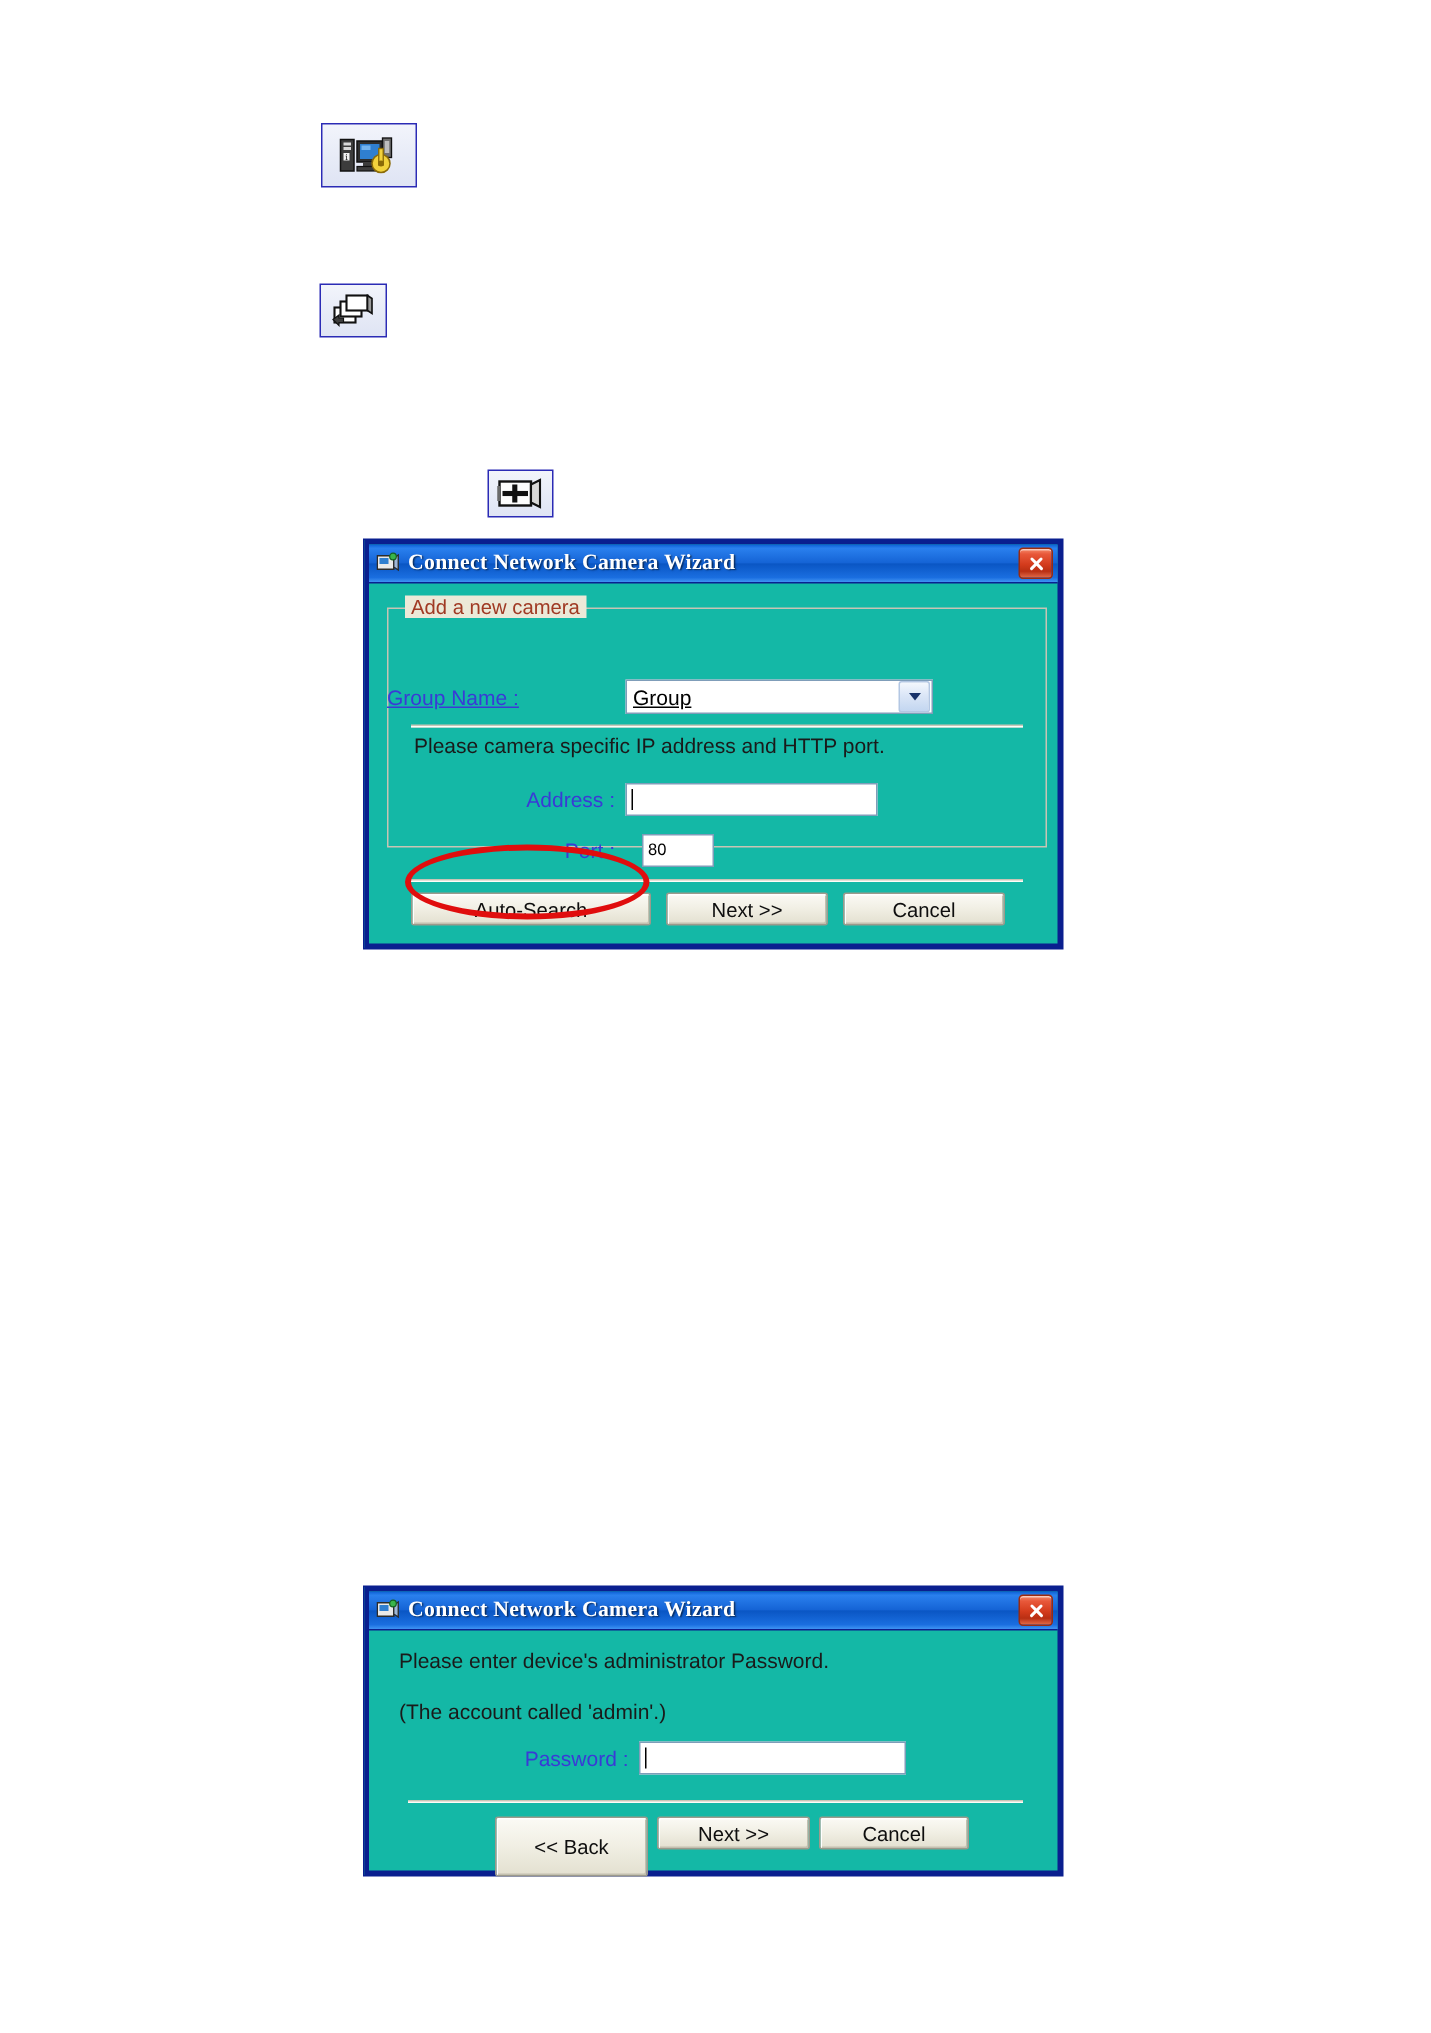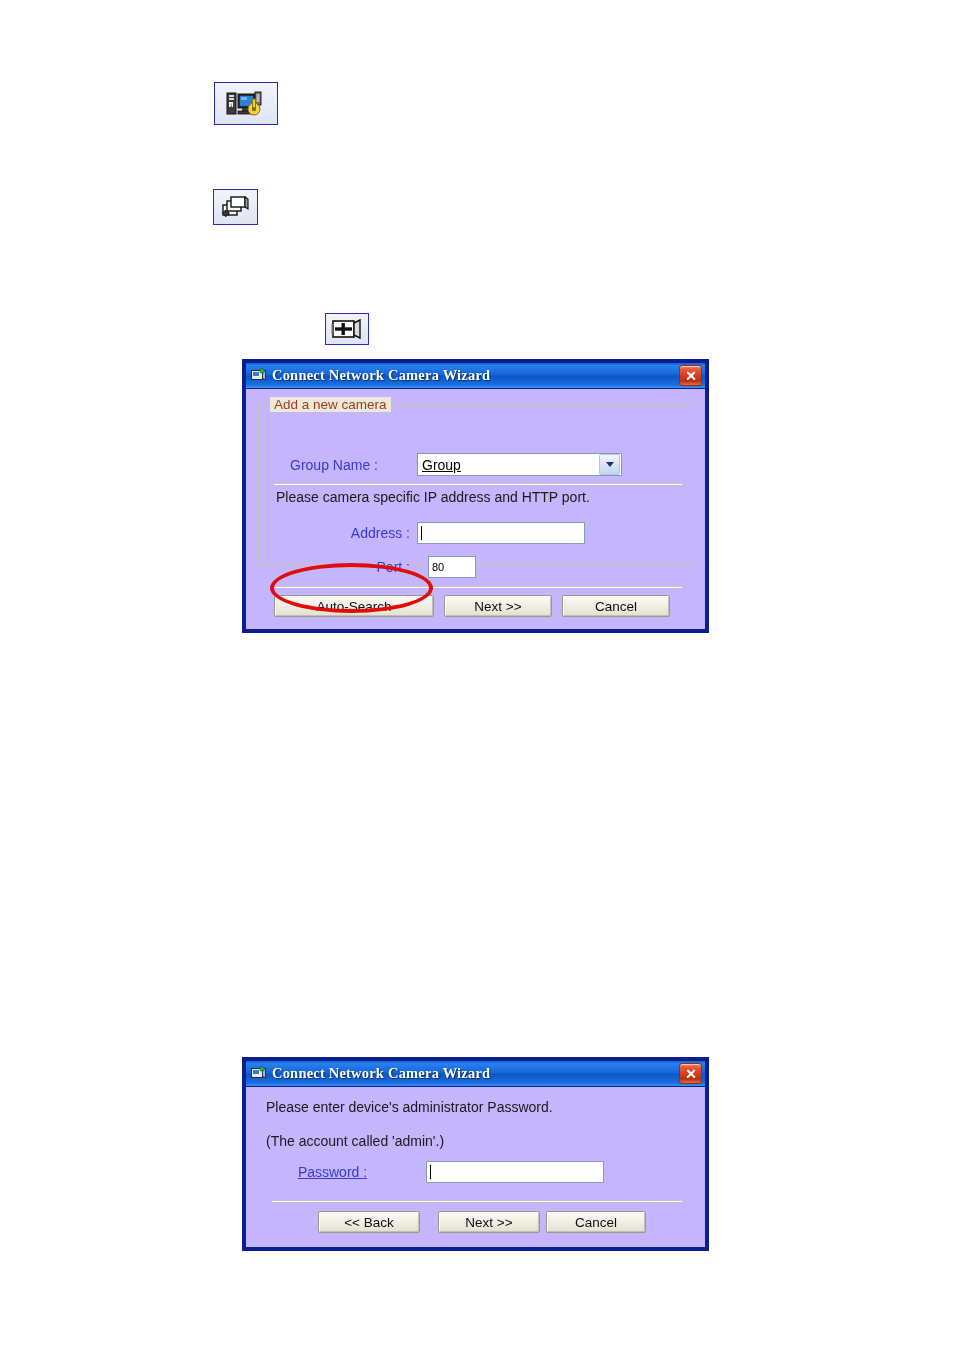--- a/index.html
+++ b/index.html
@@ -16,21 +16,21 @@
     background:linear-gradient(180deg,#f2f4fb 0%,#e7ebf7 55%,#dfe4f4 100%);
     box-sizing:border-box;
     display:flex;align-items:center;justify-content:center;
   }
   .icon-chip svg{display:block;}
 
   
   .dialog{
     position:absolute;
     border:3px solid #0a1f8f;
-    background:#c4b5fd;
+    background:#14b8a6;
     box-sizing:border-box;
     box-shadow:0 0 0 1px #0a1f8f;
   }
   .titlebar{
     height:25px;
     background:linear-gradient(180deg,#0b60d4 0%,#2a80ee 10%,#1564d6 48%,#0a56c4 52%,#1a6ee0 88%,#3f93f3 100%);
     display:flex;align-items:center;
     padding:0 3px 0 4px;
     position:relative;
     border-bottom:1px solid #0a1f8f;
@@ -211,21 +211,21 @@
       <span class="closebtn"></span>
     </div>
 
     <div class="dlg-body">
 
       <div class="groupbox" style="left:12px;top:16px;width:440px;height:160px;">
         <span class="gb-title">Add a new camera</span>
       </div>
 
       <div class="row" style="left:12px;top:64px;width:440px;">
-        <span class="lbl-blue" style="width:152px;text-align:center;padding-right:7px;">Group Name :</span>
+        <span class="lbl-blue" style="width:152px;text-align:left;padding-right:7px;text-decoration:underline;">Group Name :</span>
         <span class="combo" style="width:205px;">
           <span class="cval">Group</span>
           <span class="cbtn">
               <i class="chev"></i>
             </span>
         </span>
       </div>
 
       <div class="sep" style="left:28px;top:94px;width:408px;"></div>
 
@@ -271,29 +271,29 @@
       <span class="tb-text">Connect Network Camera Wizard</span>
       <span class="closebtn"></span>
     </div>
 
     <div class="dlg-body">
 
       <span class="lbl-dark" style="position:absolute;left:20px;top:12px;">Please enter device's administrator Password.</span>
       <span class="lbl-dark" style="position:absolute;left:20px;top:46px;">(The account called 'admin'.)</span>
 
       <div class="row" style="left:0px;top:74px;width:465px;">
-        <span class="lbl-blue" style="width:173px;text-align:center;padding-right:7px;text-decoration:underline;">Password :</span>
+        <span class="lbl-blue" style="width:173px;text-align:right;padding-right:7px;">Password :</span>
         <span class="tfield" style="width:178px;">
           <i class="caret"></i>
           <span class="val"></span>
         </span>
       </div>
 
       <div class="sep" style="left:26px;top:113px;width:410px;"></div>
 
-      <div class="btn" style="left:72px;top:124px;width:102px;height:22px;">&lt;&lt; Back</div>
+      <div class="btn" style="left:84px;top:124px;width:102px;height:40px;">&lt;&lt; Back</div>
       <div class="btn" style="left:192px;top:124px;width:102px;height:22px;">Next &gt;&gt;</div>
       <div class="btn" style="left:300px;top:124px;width:100px;height:22px;">Cancel</div>
 
     </div>
   </div>
 
 </div>
 
 </body></html>

